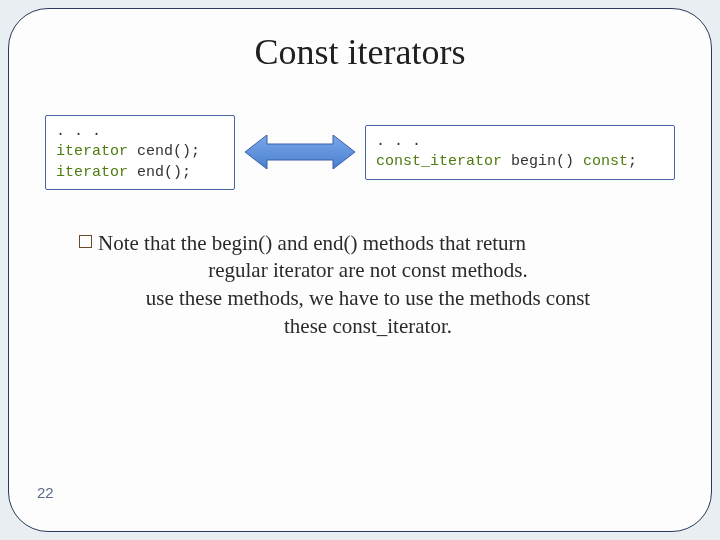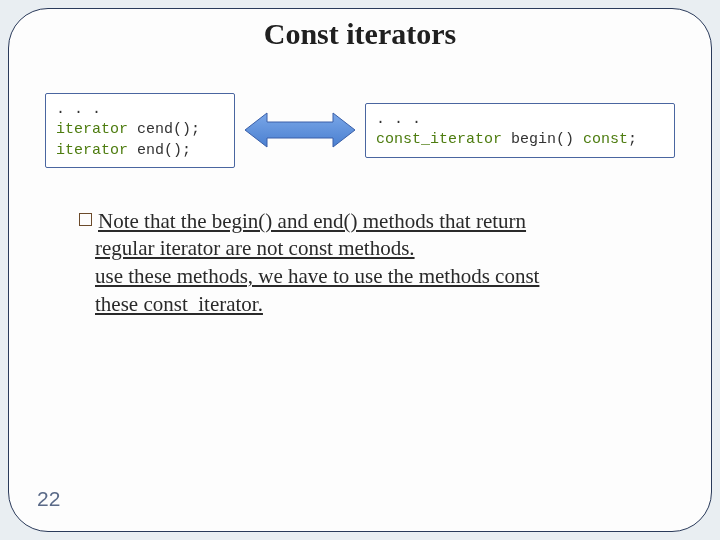--- a/index.html
+++ b/index.html
@@ -13,23 +13,23 @@
   }
   .slide-frame {
     position: absolute;
     top: 8px; left: 8px; right: 8px; bottom: 8px;
     background: #fdfdfd;
     border: 1.5px solid #2a3a5a;
     border-radius: 40px;
   }
   .title {
     text-align: center;
-    margin-top: 8px;
-    font-size: 30px;
-    font-weight: 700;
+    margin-top: 22px;
+    font-size: 36px;
+    font-weight: 400;
     color: #202020;
     font-family: 'Times New Roman', Times, serif;
   }
   .boxes-row {
     display: flex;
     align-items: center;
     justify-content: center;
     margin-top: 42px;
     padding: 0 40px;
     gap: 10px;
@@ -56,38 +56,37 @@
     justify-content: center;
     width: 110px;
     height: 60px;
   }
   .note-block {
     margin: 40px 70px 0 70px;
     font-family: 'Times New Roman', Times, serif;
     font-size: 21px;
     line-height: 1.32;
     color: #2a2a2a;
-    text-decoration: underline;
   }
   .first-line { display: flex; align-items: flex-start; }
   .bullet-square {
     display: inline-block;
     width: 13px; height: 13px;
     border: 1.5px solid #6b4a2a;
     margin-right: 6px;
     margin-top: 5px;
     flex: 0 0 auto;
   }
-  .rest-line { margin-left: 16px; }
+  .rest-line { margin-left: 16px; text-align: center; }
   .page-num {
     position: absolute;
     left: 28px;
-    bottom: 20px;
+    bottom: 30px;
     font-family: Arial, sans-serif;
-    font-size: 21px;
+    font-size: 15px;
     color: #5a6a88;
   }
 </style>
 </head>
 <body>
 
 <div class="slide-frame">
 
   <h1 class="title">Const iterators</h1>
 

